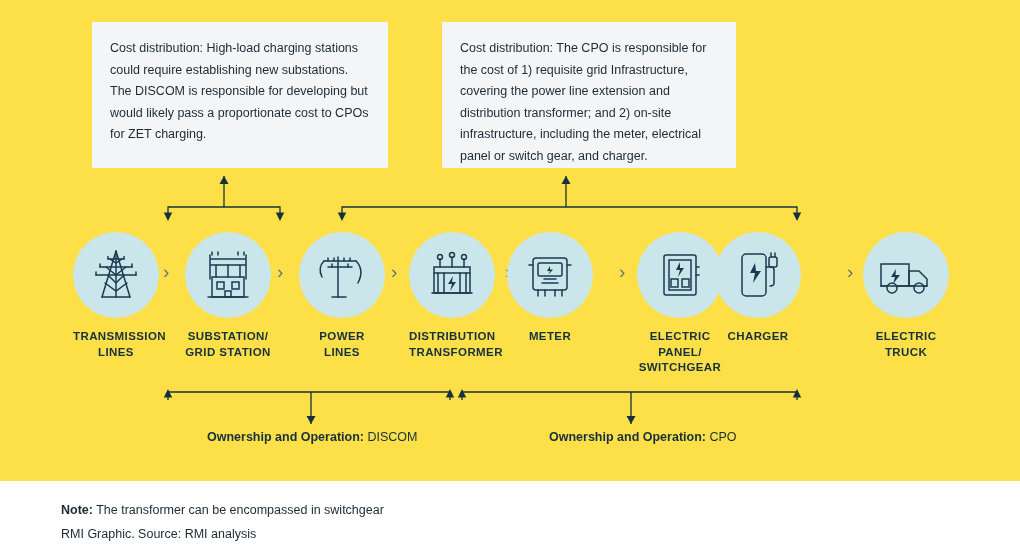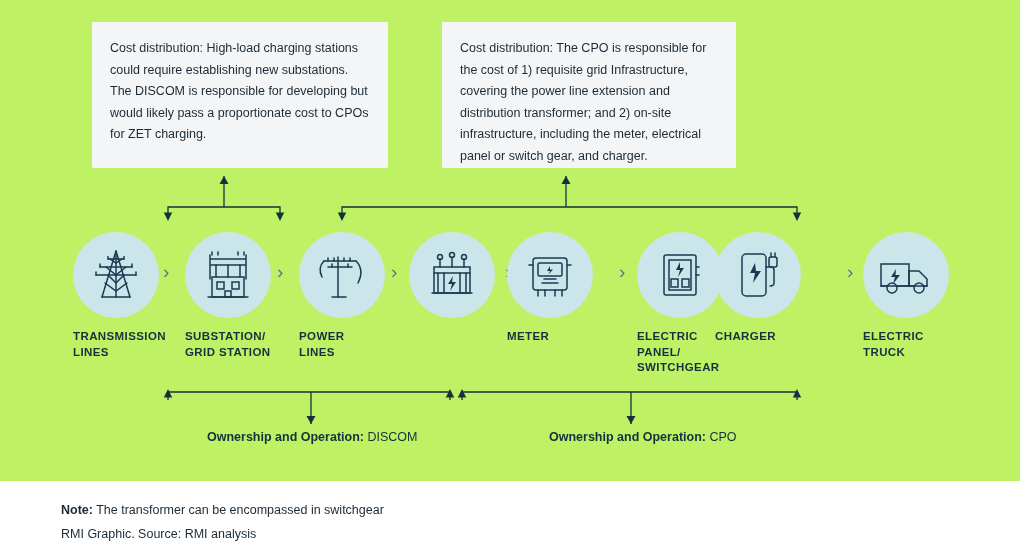--- a/index.html
+++ b/index.html
@@ -17,21 +17,21 @@
     position: relative;
     width: 1020px;
     height: 553px;
     background: #ffffff;
   }
   .diagram-area {
     position: absolute;
     left: 0; top: 0;
     width: 1020px;
     height: 481px;
-    background: #bef264;
+    background: #fde047;
   }
   .footer-area {
     position: absolute;
     left: 0; top: 481px;
     width: 992px;
     height: 72px;
     background: #ffffff;
   }
 
   
@@ -63,20 +63,21 @@
     left: 0; top: 0;
     width: 1020px;
     height: 481px;
     overflow: visible;
   }
 
   
   .node {
     position: absolute;
     width: 86px;
+    text-align: center;
   }
   .node .circle {
     width: 86px;
     height: 86px;
     border-radius: 50%;
     background: #cbe6ea;
     display: flex;
     align-items: center;
     justify-content: center;
     box-sizing: border-box;
@@ -232,20 +233,22 @@
             <path d="M10 48 L50 48"></path>
             <path d="M18 22 L18 14 M30 22 L30 12 M42 22 L42 14"></path>
             <circle cx="18" cy="12" r="2.5"></circle>
             <circle cx="30" cy="10" r="2.5"></circle>
             <circle cx="42" cy="12" r="2.5"></circle>
             <path d="M16 28 L16 48 M22 28 L22 48 M44 28 L44 48 M38 28 L38 48"></path>
             <path d="M31 31 L26 39 L30 39 L28 46 L34 37 L30 37 Z" fill="#1b3a52" stroke="none"></path>
           </g>
         </svg>
       </div>
+      <div class="label">DISTRIBUTION
+TRANSFORMER</div>
     </div>
     <div class="chev" style="left:505px;">›</div>
 
     <div class="node" style="left:507px; top:232px;">
       <div class="circle">
         <svg width="60" height="60" viewBox="0 0 60 60">
           <g stroke="#1b3a52" stroke-width="1.5" fill="none" stroke-linecap="round">
             <rect x="13" y="13" width="34" height="32" rx="3"></rect>
             <rect x="18" y="18" width="24" height="13" rx="1.5"></rect>
             <path d="M24 34 L36 34 M22 38 L38 38"></path>

